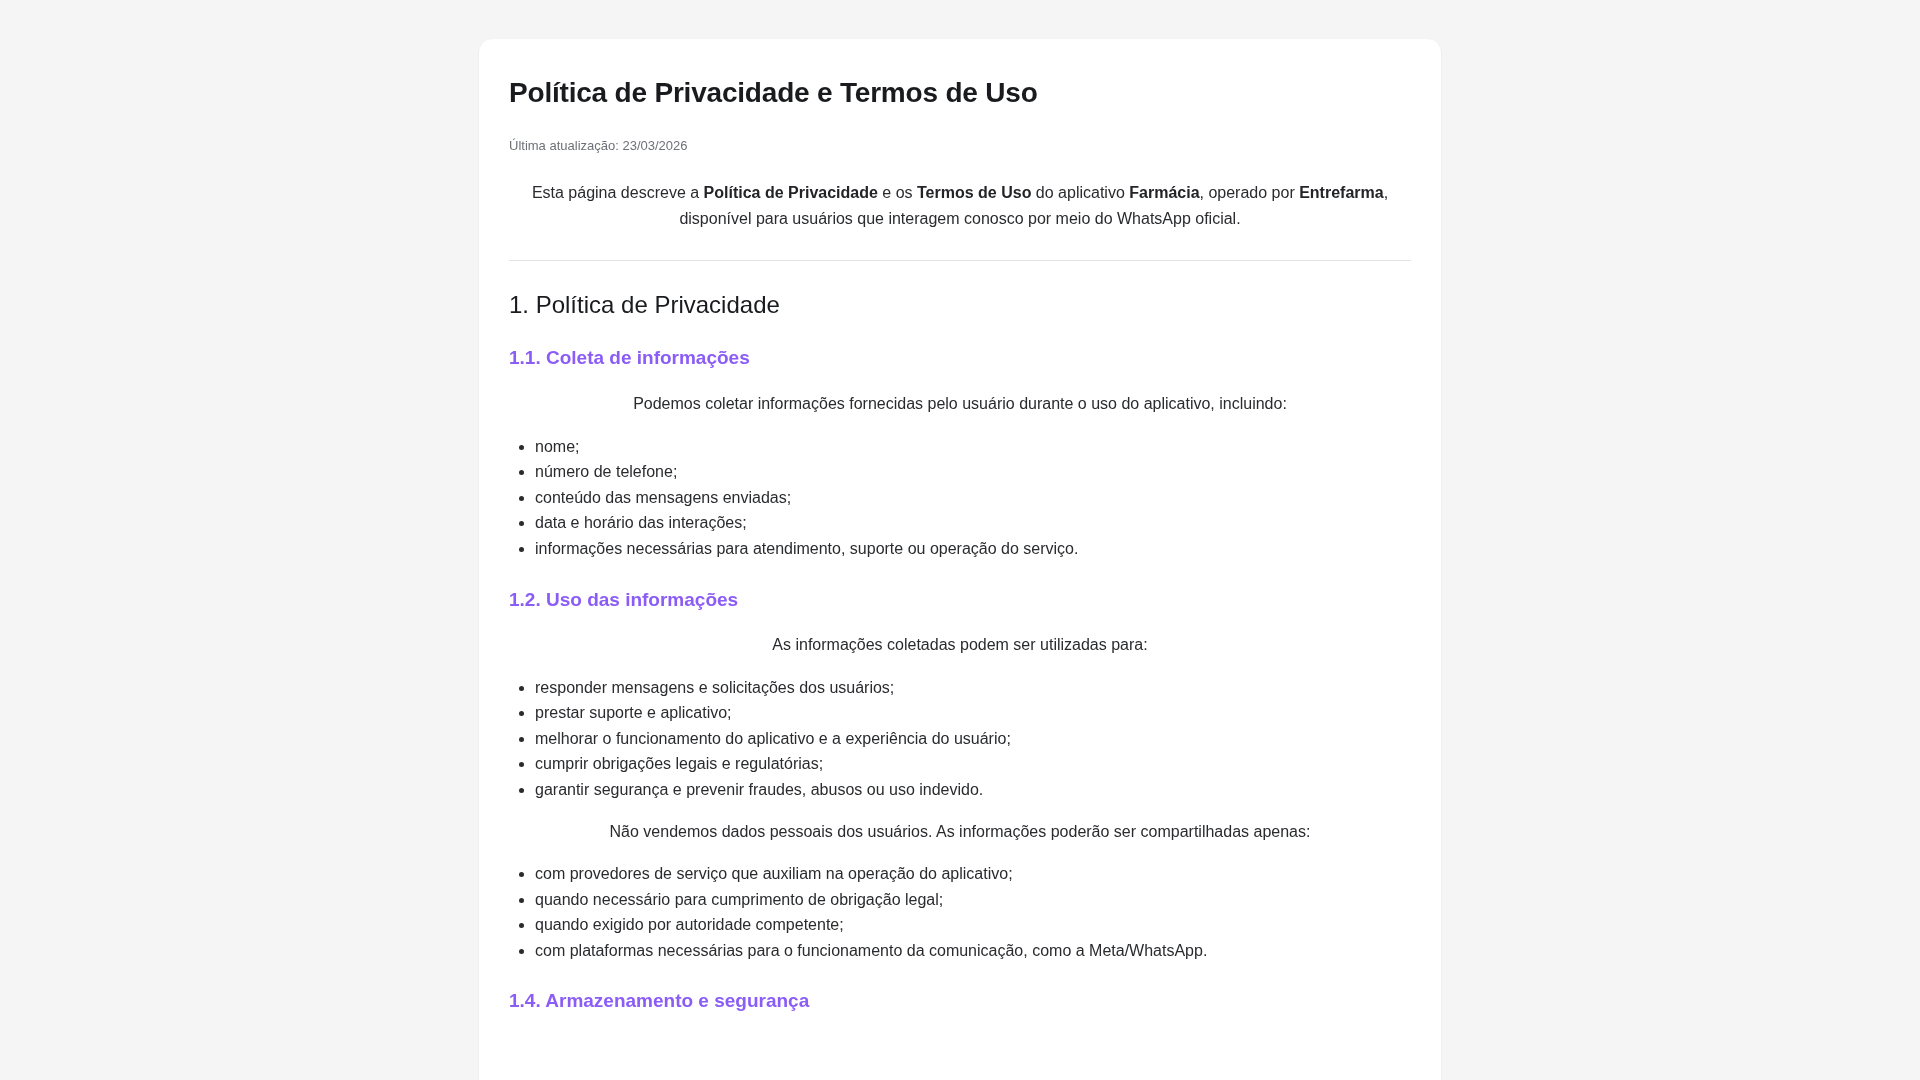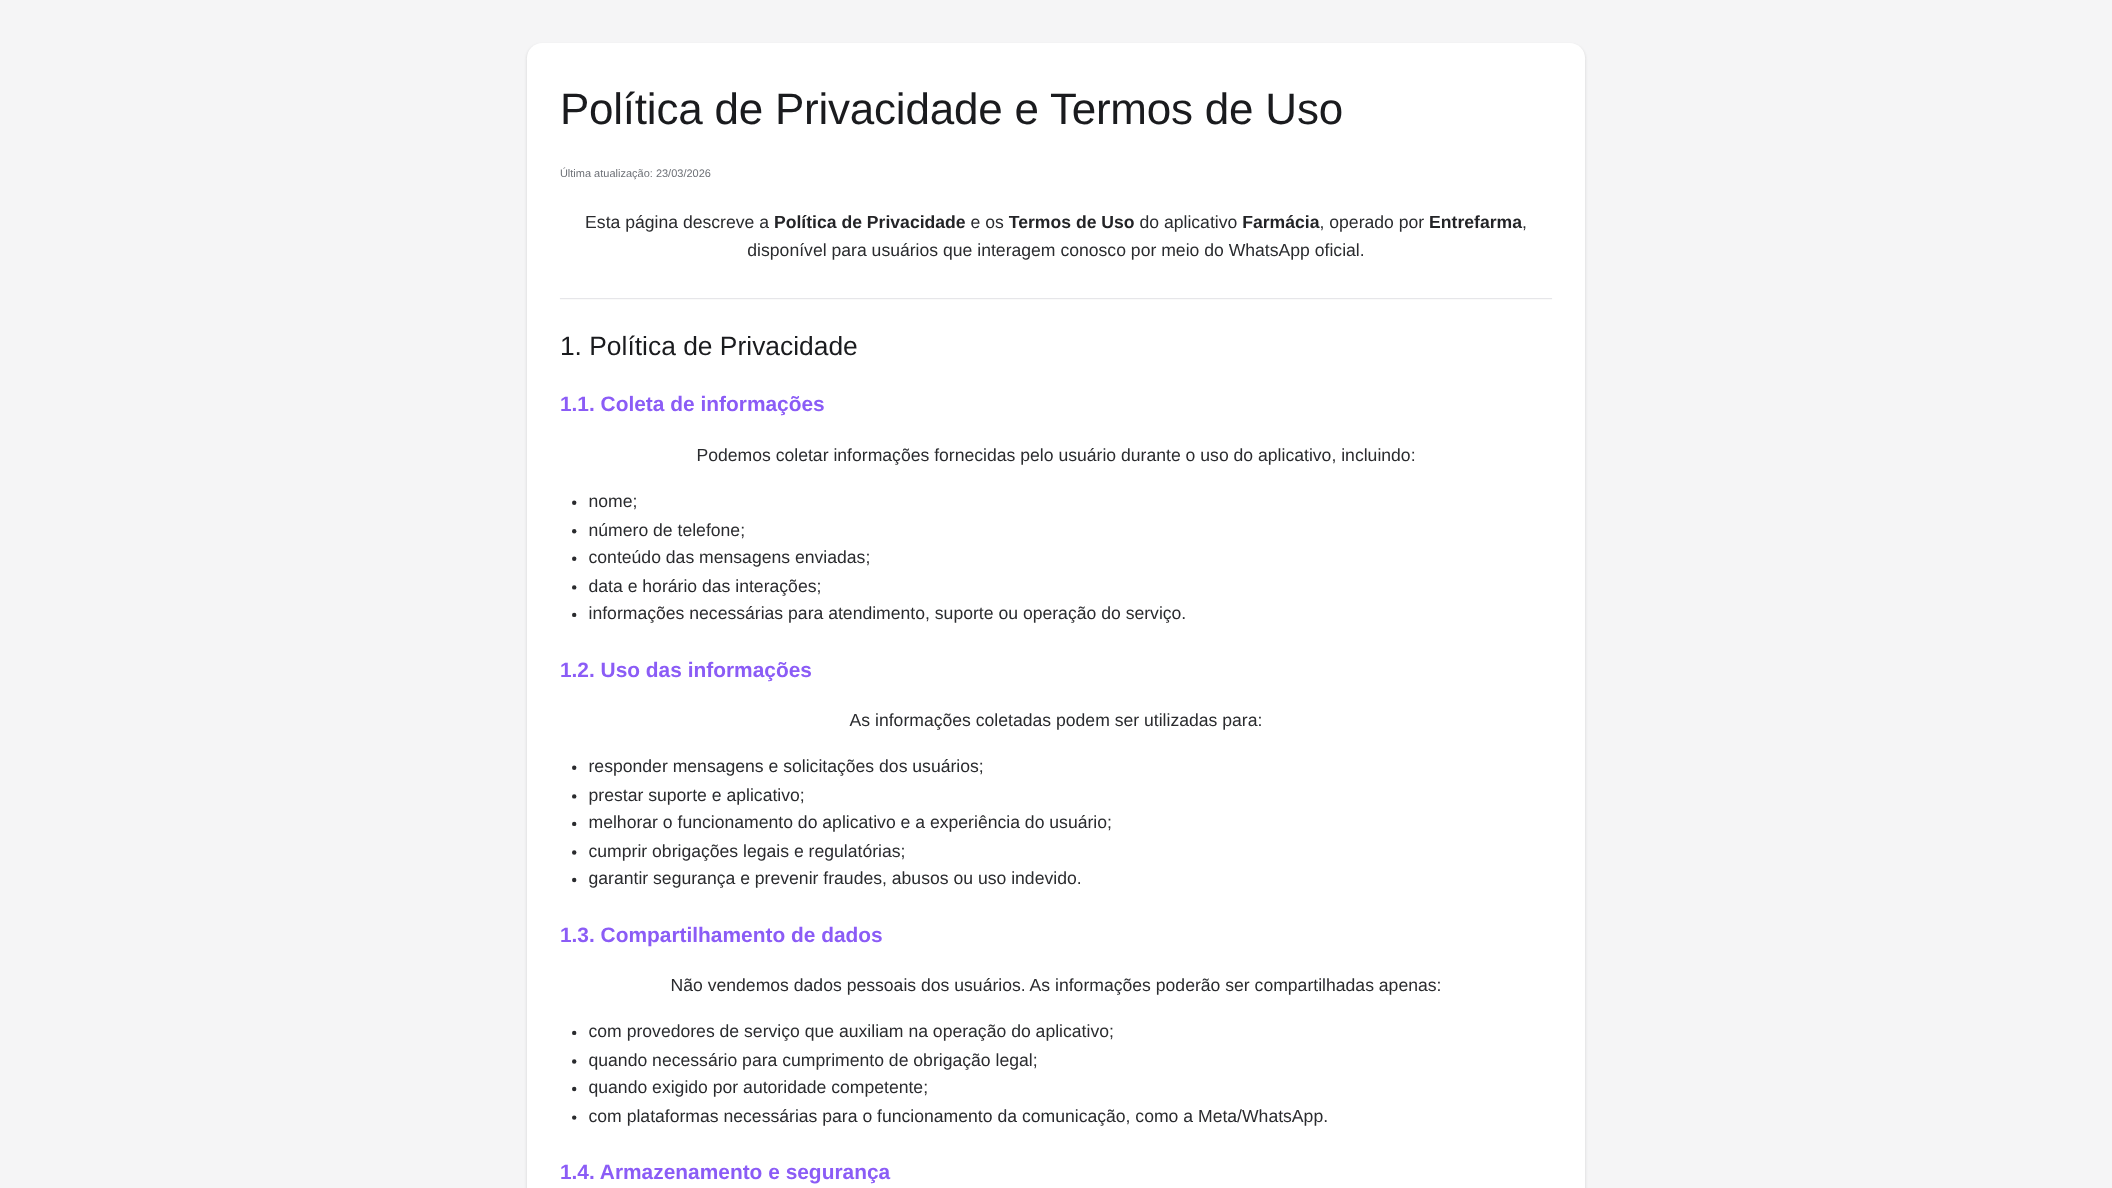--- a/index.html
+++ b/index.html
@@ -21,30 +21,30 @@
     width: 962px;
     margin: 39px auto 0;
     background: #ffffff;
     border-radius: 14px;
     box-shadow: 0 1px 3px rgba(0,0,0,0.05), 0 1px 2px rgba(0,0,0,0.04);
     padding: 36px 30px 80px;
     min-height: 1100px;
   }
 
   h1 {
-    font-size: 40px;
+    font-size: 28px;
     line-height: 1.25;
-    font-weight: 400;
+    font-weight: 700;
     color: #1a1b1e;
     letter-spacing: -0.2px;
     margin: 0 0 26px;
   }
 
   .meta {
-    font-size: 10px;
+    font-size: 13px;
     color: #6e7177;
     line-height: 1.5;
     margin: 0 0 24px;
   }
 
   p.body-text {
     margin: 0 0 16px;
     text-align: center;
   }
 
@@ -119,21 +119,20 @@
       <ul class="bullet-list">
         <li>responder mensagens e solicitações dos usuários;</li>
         <li>prestar suporte e aplicativo;</li>
         <li>melhorar o funcionamento do aplicativo e a experiência do usuário;</li>
         <li>cumprir obrigações legais e regulatórias;</li>
         <li>garantir segurança e prevenir fraudes, abusos ou uso indevido.</li>
       </ul>
     </section>
 
     <section>
-      <h3>1.3. Compartilhamento de dados</h3>
       <p class="body-text">Não vendemos dados pessoais dos usuários. As informações poderão ser compartilhadas apenas:</p>
       <ul class="bullet-list">
         <li>com provedores de serviço que auxiliam na operação do aplicativo;</li>
         <li>quando necessário para cumprimento de obrigação legal;</li>
         <li>quando exigido por autoridade competente;</li>
         <li>com plataformas necessárias para o funcionamento da comunicação, como a Meta/WhatsApp.</li>
       </ul>
     </section>
 
     <section>

